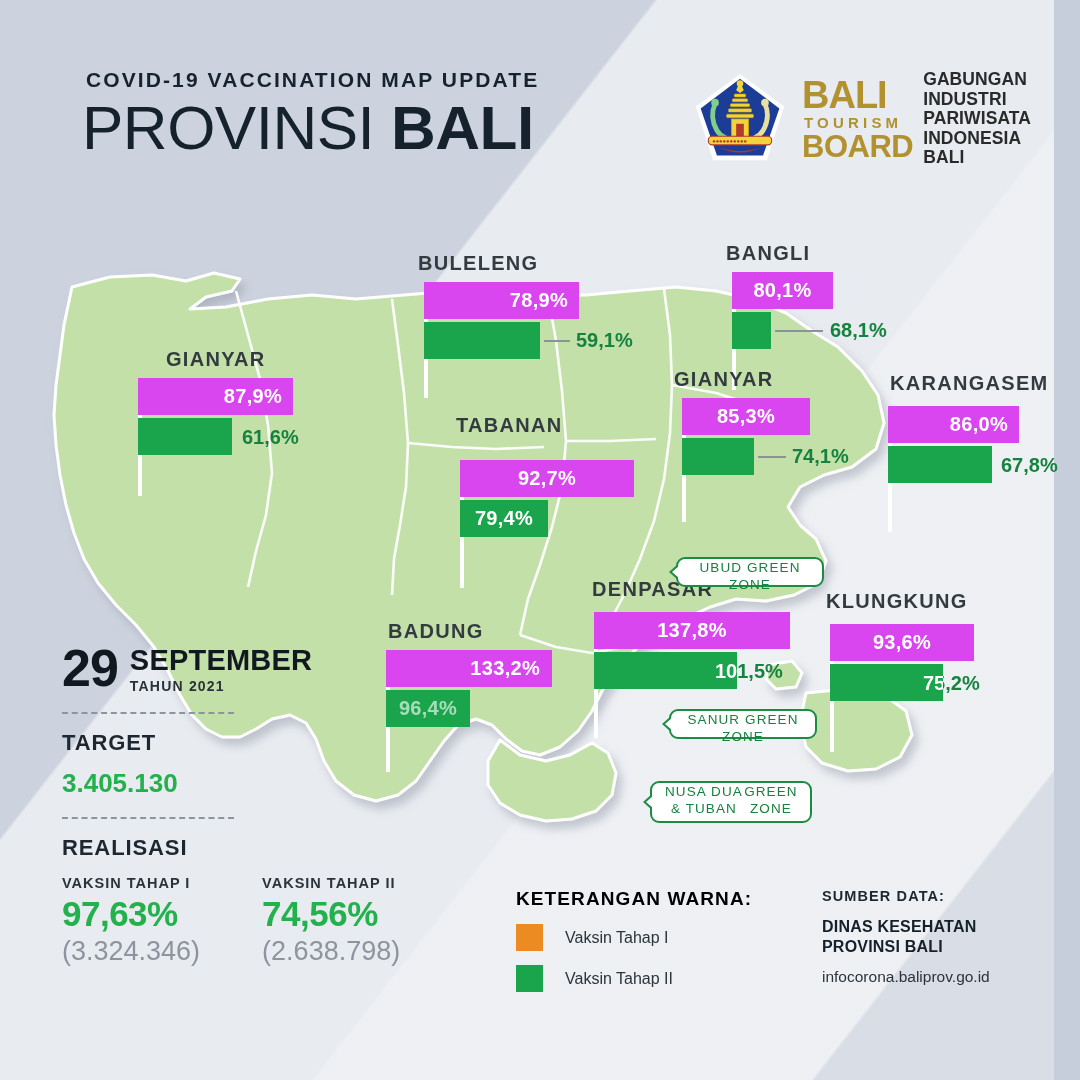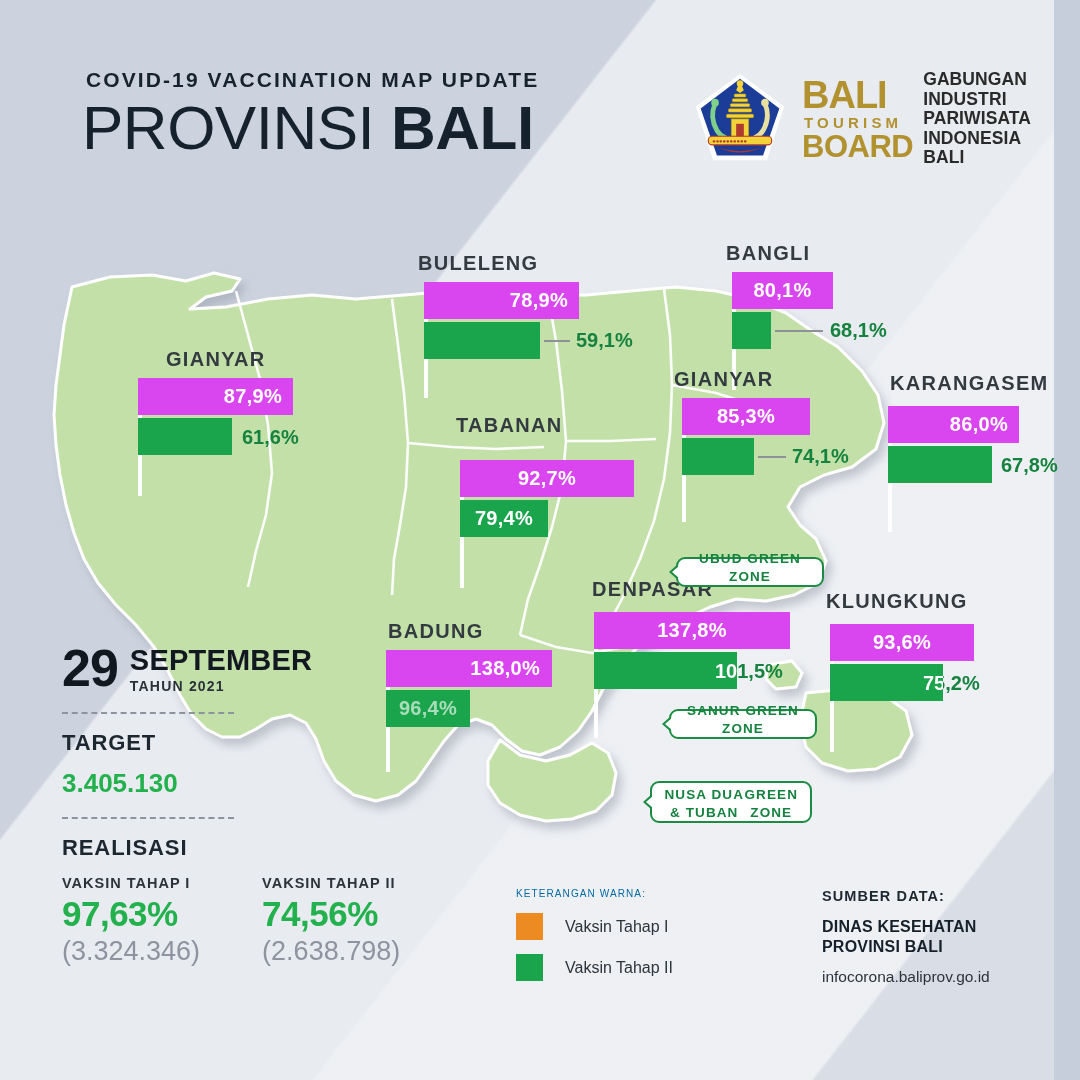--- a/index.html
+++ b/index.html
@@ -64,22 +64,22 @@
   }
   .valout{
     position:absolute;font-size:20px;font-weight:800;color:#15833f;white-space:nowrap;
   }
   .leader{position:absolute;height:2px;background:#8d9198;}
   .valsplit{position:absolute;font-size:20px;font-weight:800;white-space:nowrap;}
 
   
   .gz{
     position:absolute;background:#ffffff;border:2px solid #1c8c44;border-radius:9px;
-    color:#15833f;font-size:13.5px;font-weight:700;letter-spacing:1.1px;
-    display:flex;align-items:flex-end;justify-content:center;text-align:center;line-height:1.28;
+    color:#15833f;font-size:13.5px;font-weight:400;letter-spacing:1.1px;
+    display:flex;align-items:flex-start;justify-content:center;text-align:center;line-height:1.28;
     box-sizing:border-box;padding:0 12px;
   }
   .gz .tail{
     position:absolute;left:-9px;top:50%;transform:translateY(-50%);
     width:0;height:0;border-top:8px solid transparent;border-bottom:8px solid transparent;
     border-right:9px solid #1c8c44;
   }
   .gz .tail:after{
     content:"";position:absolute;left:3px;top:-6px;
     width:0;height:0;border-top:6px solid transparent;border-bottom:6px solid transparent;
@@ -95,21 +95,21 @@
   .dash{border-top:2px dashed #8d949f;width:172px;margin:18px 0 16px 0;}
   .lbl{font-size:22px;font-weight:800;color:#1d2730;letter-spacing:.9px;}
   .bignum{font-size:26px;font-weight:800;color:#22b14c;letter-spacing:0;margin-top:12px;}
   .two{display:flex;gap:62px;margin-top:14px;}
   .sub{font-size:14.5px;font-weight:700;color:#2b333b;letter-spacing:1px;}
   .pct{font-size:35px;font-weight:800;color:#22b14c;margin-top:3px;letter-spacing:-.5px;}
   .paren{font-size:27px;font-weight:400;color:#8d949f;margin-top:2px;}
 
   
   .legend{position:absolute;left:516px;top:888px;}
-  .legend-h{font-size:10px;font-weight:400;color:#0369a1;letter-spacing:1.1px;}
+  .legend-h{font-size:19px;font-weight:700;color:#000000;letter-spacing:1.1px;}
   .legend-row{display:flex;align-items:center;gap:22px;margin-top:14px;}
   .sw{width:27px;height:27px;}
   .sw.o{background:#ec8b22;}
   .sw.g{background:#1aa44b;}
   .legend-t{font-size:16px;color:#2b333b;}
 
   .source{position:absolute;left:822px;top:888px;}
   .src-h{font-size:14.5px;font-weight:800;color:#1d2730;letter-spacing:1.1px;}
   .src-b{font-size:16px;font-weight:800;color:#15202a;line-height:1.25;margin-top:13px;letter-spacing:.2px;}
   .src-u{font-size:15.5px;color:#2b333b;margin-top:11px;}
@@ -267,21 +267,21 @@
       <span class="val" style="margin-left:auto;margin-right:11px;">86,0%</span>
     </div>
     <div class="bar g" style="left:0px;top:74px;width:104px;"></div>
     <div class="valout" style="left:113px;top:82px;">67,8%</div>
   </div>
 
   <div class="grp" style="left:386px;top:620px;">
     <div class="rname" style="left:2px;top:0;">BADUNG</div>
     <div class="pole" style="left:0px;top:30px;height:122px;"></div>
     <div class="bar o" style="left:0px;top:30px;width:166px;">
-      <span class="val" style="margin-left:auto;margin-right:12px;">138,0%</span>
+      <span class="val" style="margin-left:auto;margin-right:12px;">133,2%</span>
     </div>
     <div class="bar g" style="left:0px;top:70px;width:84px;">
       <span class="val" style="margin-left:auto;margin-right:auto;opacity:.62;">96,4%</span>
     </div>
   </div>
 
   <div class="grp" style="left:594px;top:578px;">
     <div class="rname" style="left:-2px;top:0;">DENPASAR</div>
     <div class="pole" style="left:0px;top:34px;height:126px;"></div>
     <div class="bar o" style="left:0px;top:34px;width:196px;">

